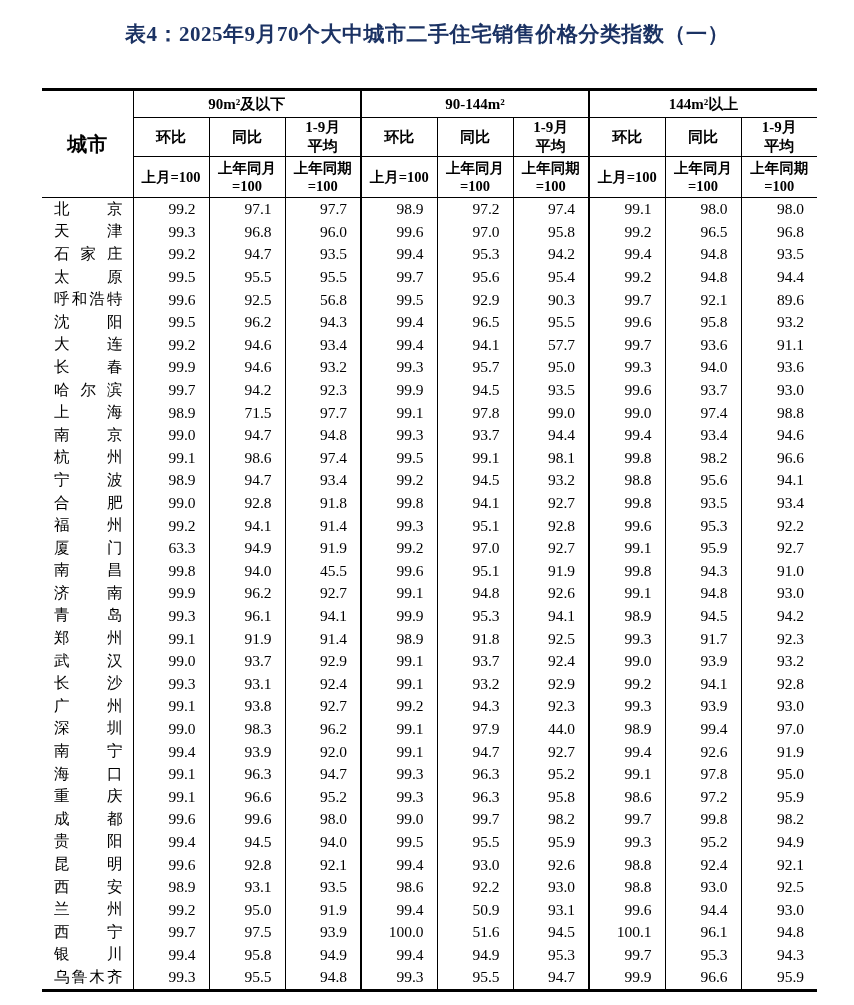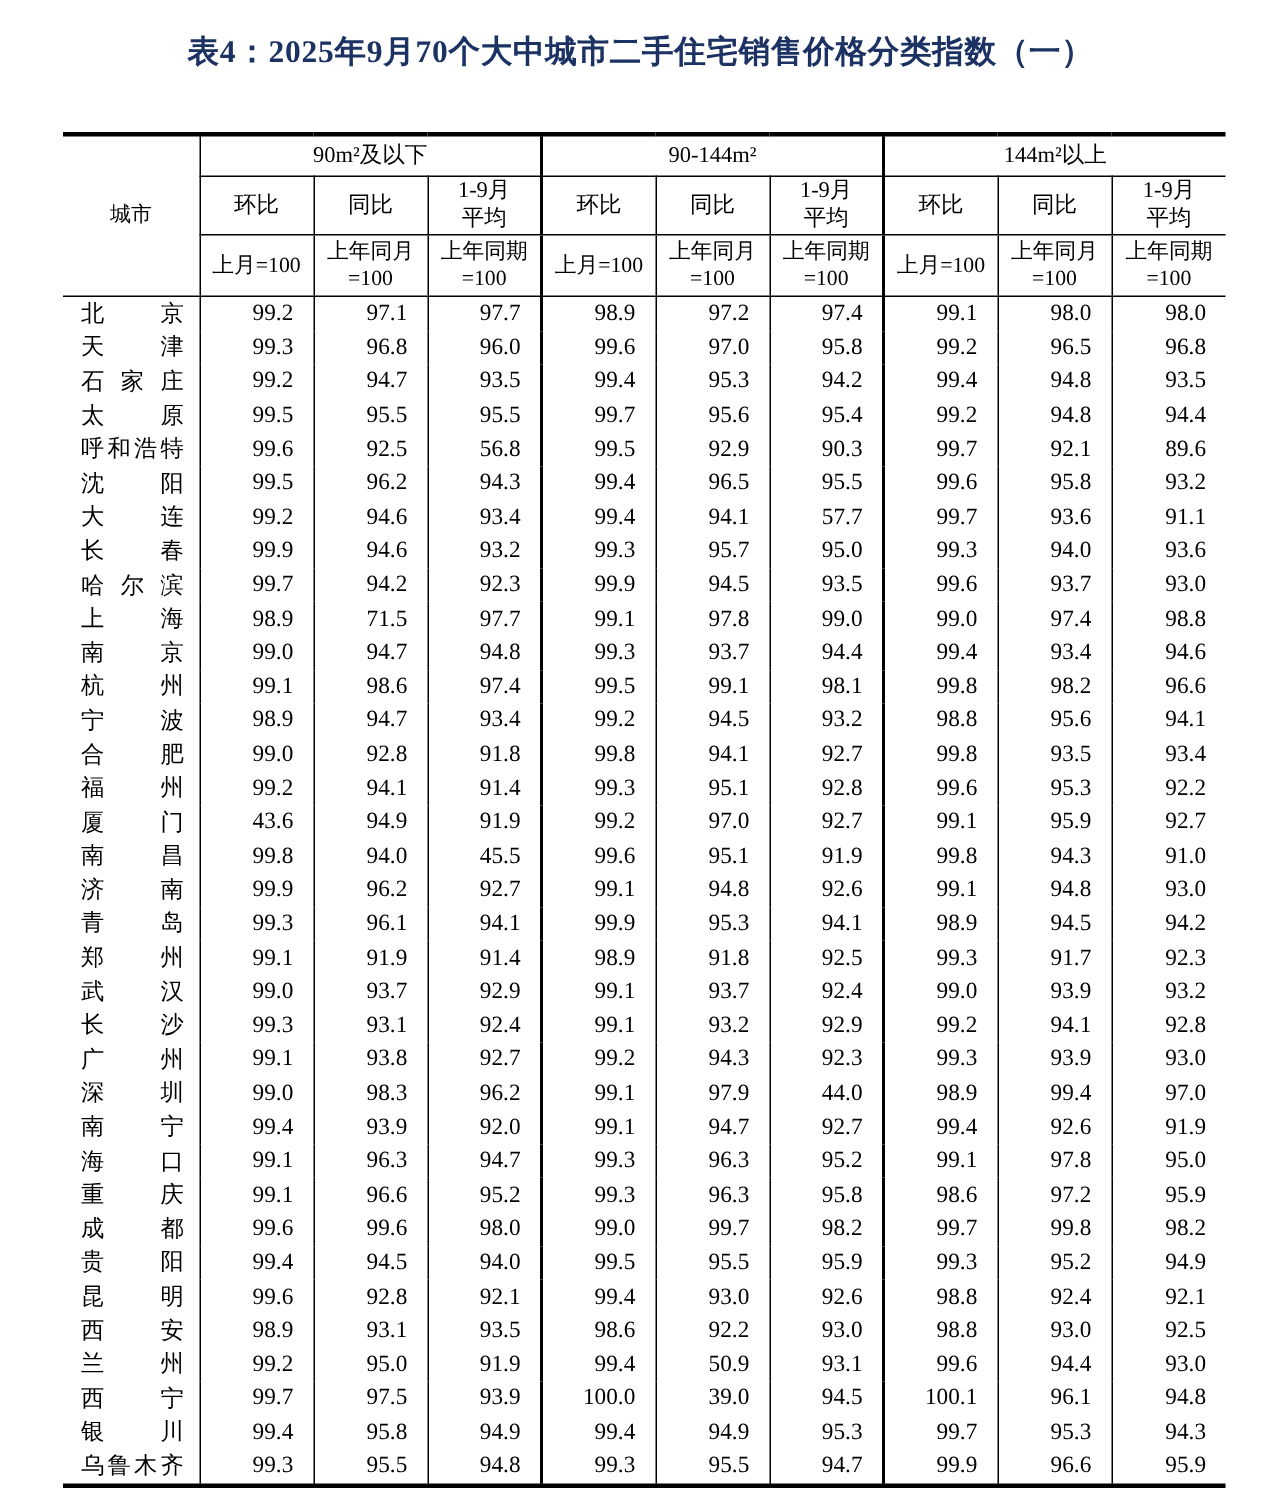--- a/index.html
+++ b/index.html
@@ -32,34 +32,34 @@
     width: 775px;
     border-collapse: collapse;
     table-layout: fixed;
     border-top: 3px solid #000;
     border-bottom: 3px solid #000;
   }
   col.c-city { width: 91px; }
   col.c-d { width: 76px; }
 
   th {
-    font-weight: normal;
+    font-weight: bold;
     font-size: 15px;
     text-align: center;
     vertical-align: middle;
     padding: 0;
     line-height: 1.25;
     white-space: pre-line;
     border-left: 1px solid #000;
     border-bottom: 1px solid #000;
   }
   thead tr:nth-child(1) th { height: 26px; }
   thead tr:nth-child(2) th { height: 38px; }
   thead tr:nth-child(3) th { height: 40px; font-size: 14.5px; }
-  th.city-h { border-left: none; font-size: 14px; }
+  th.city-h { border-left: none; font-size: 20px; }
   th.g-sep, td.g-sep { border-left-width: 2px; }
 
   tbody td {
     height: 22.6px;
     padding: 0;
     font-size: 15.5px;
     vertical-align: middle;
     border-left: 1px solid #000;
   }
   tbody td.num { text-align: right; padding-right: 13px; }
@@ -389,21 +389,21 @@
           <td class="num">95.3</td>
           <td class="num">92.2</td>
         </tr>
         <tr>
           <td class="city">
             <span class="spread">
               <span>厦</span>
               <span>门</span>
             </span>
           </td>
-          <td class="num">43.6</td>
+          <td class="num">63.3</td>
           <td class="num">94.9</td>
           <td class="num">91.9</td>
           <td class="num g-sep">99.2</td>
           <td class="num">97.0</td>
           <td class="num">92.7</td>
           <td class="num g-sep">99.1</td>
           <td class="num">95.9</td>
           <td class="num">92.7</td>
         </tr>
         <tr>
@@ -682,21 +682,21 @@
           <td class="city">
             <span class="spread">
               <span>西</span>
               <span>宁</span>
             </span>
           </td>
           <td class="num">99.7</td>
           <td class="num">97.5</td>
           <td class="num">93.9</td>
           <td class="num g-sep">100.0</td>
-          <td class="num">39.0</td>
+          <td class="num">51.6</td>
           <td class="num">94.5</td>
           <td class="num g-sep">100.1</td>
           <td class="num">96.1</td>
           <td class="num">94.8</td>
         </tr>
         <tr>
           <td class="city">
             <span class="spread">
               <span>银</span>
               <span>川</span>

